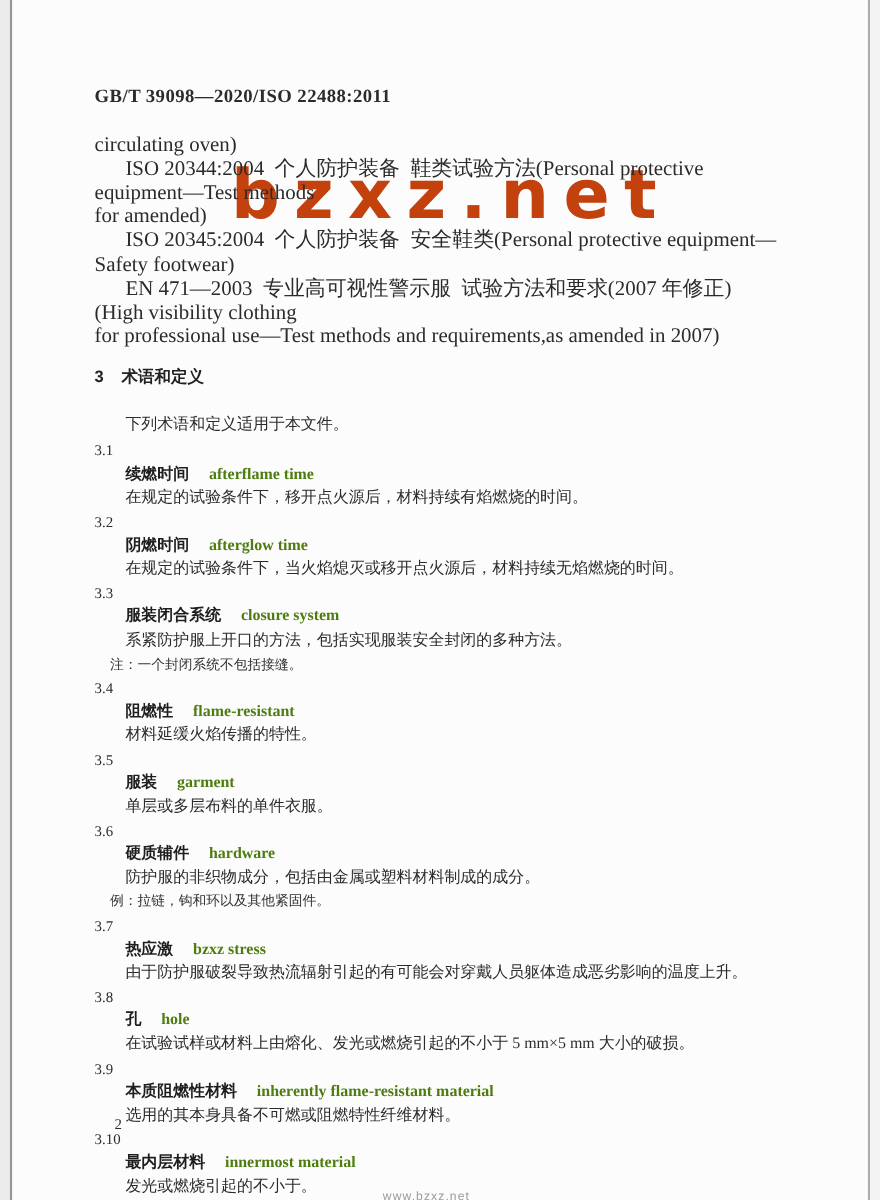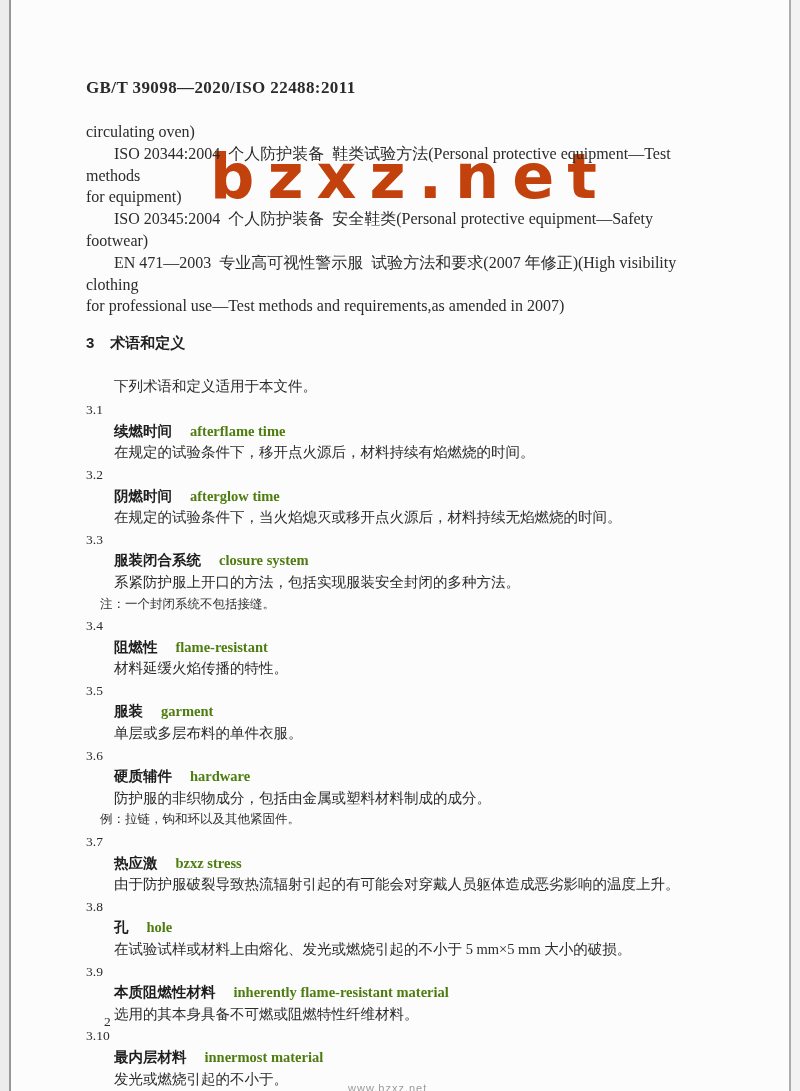--- a/index.html
+++ b/index.html
@@ -33,21 +33,21 @@
   .content{position:absolute;left:86px;top:0;width:622px;z-index:1;}
 
   .running-header{
     margin-top:80px;
     font-weight:bold;font-size:17px;line-height:15px;
     letter-spacing:0.4px;
   }
 
   .refs{margin-top:26px;}
   .ref{
-    margin:0;font-size:16px;line-height:21.8px;
+    margin:0;font-size:19px;line-height:21.8px;
     white-space:pre-wrap;
   }
   .ref.ind{text-indent:28px;}
 
   .section-heading{
     margin:18px 0 0 0;
     font-family:"Liberation Sans","DejaVu Sans",sans-serif;
     font-weight:bold;font-size:15px;line-height:16px;color:#222;
   }
   .section-heading .num{margin-right:16px;}
@@ -88,21 +88,21 @@
 
   <div class="watermark">bzxz.net</div>
   <div class="footer-fragment">www.bzxz.net</div>
 
   <div class="content">
     <div class="running-header">GB/T 39098—2020/ISO 22488:2011</div>
 
     <div class="refs">
       <p class="ref">circulating oven)</p>
       <p class="ref ind">ISO 20344:2004  个人防护装备  鞋类试验方法(Personal protective equipment—Test methods</p>
-      <p class="ref">for equipment)</p>
+      <p class="ref">for amended)</p>
       <p class="ref ind">ISO 20345:2004  个人防护装备  安全鞋类(Personal protective equipment—Safety footwear)</p>
       <p class="ref ind">EN 471—2003  专业高可视性警示服  试验方法和要求(2007 年修正)(High visibility clothing</p>
       <p class="ref">for professional use—Test methods and requirements,as amended in 2007)</p>
     </div>
 
     <h3 class="section-heading">
       <span class="num">3</span><span>术语和定义</span>
     </h3>
 
     <p class="intro">下列术语和定义适用于本文件。</p>

